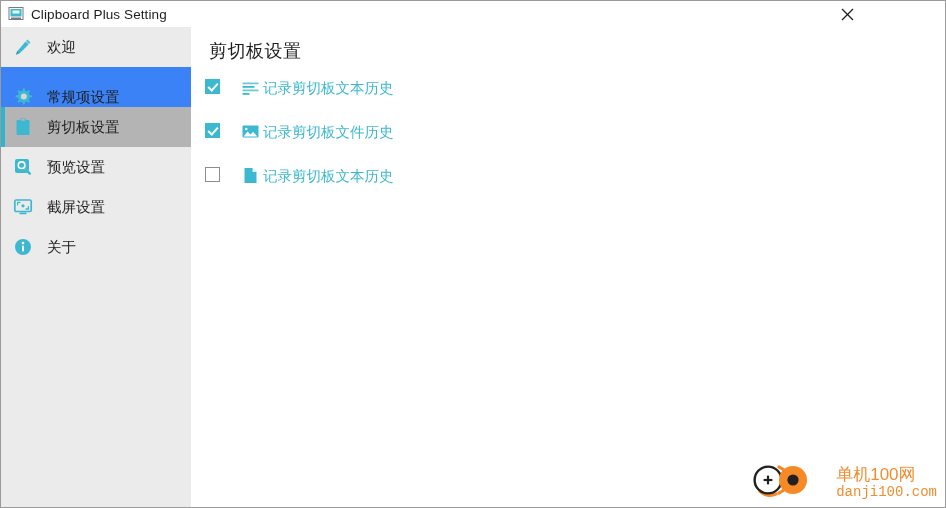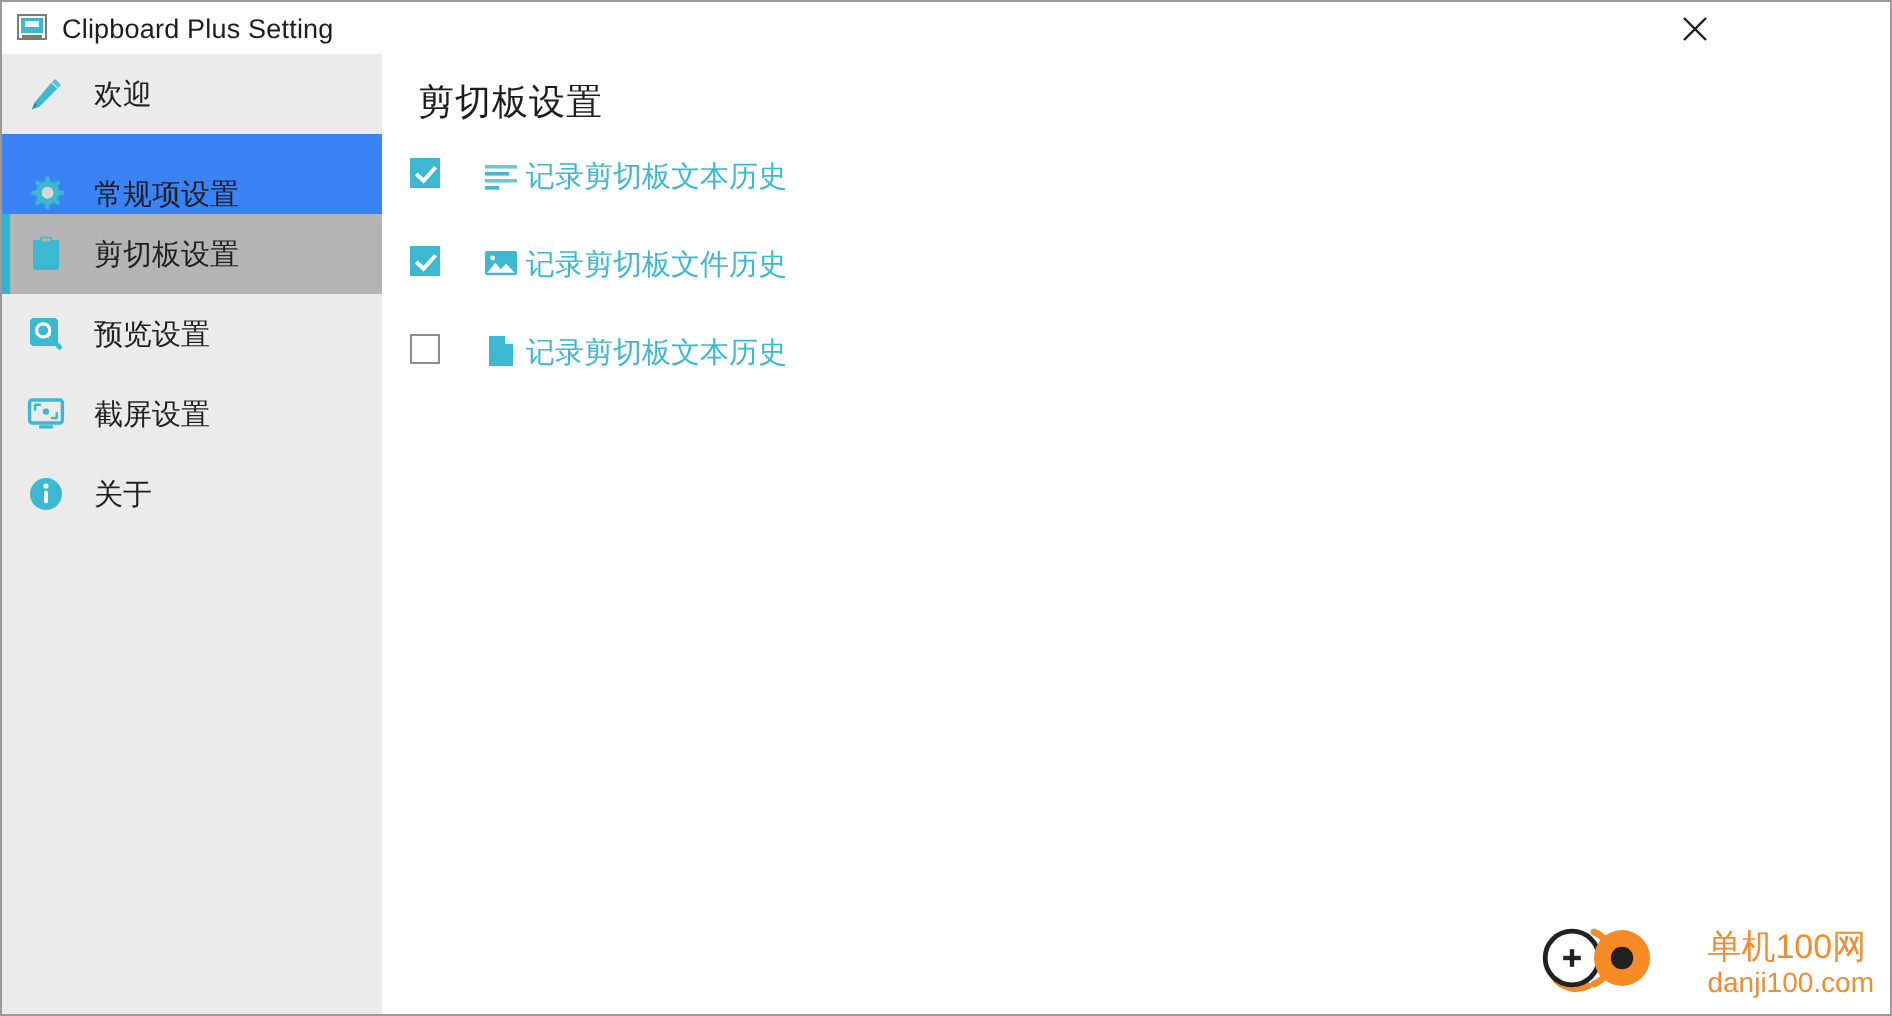--- a/index.html
+++ b/index.html
@@ -191,21 +191,21 @@
   .wm-text { display: flex; flex-direction: column; line-height: 1; }
   .wm-cn {
     font-size: 17px;
     color: #f08a2a;
     font-family: "Liberation Sans", "DejaVu Sans", sans-serif;
     letter-spacing: 0px;
   }
   .wm-en {
     font-size: 14px;
     color: #f08a2a;
-    font-family: Liberation Sans, sans-serif;
+    font-family: Liberation Mono, monospace;
     margin-top: 2px;
     letter-spacing: 0px;
   }
 </style>
 </head>
 <body>
 
 <div class="window">
 
   <div class="titlebar">

